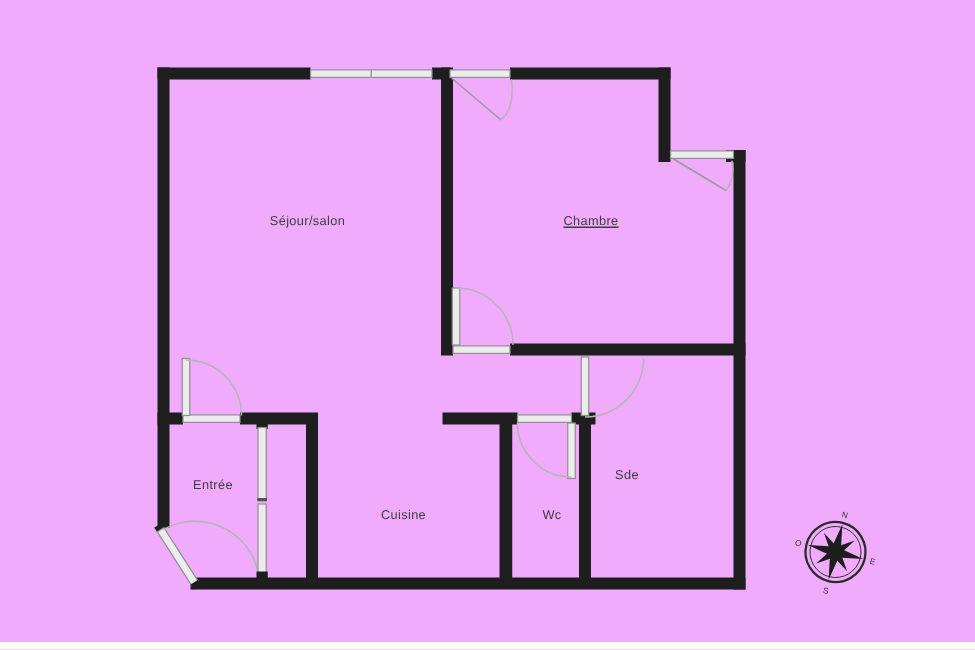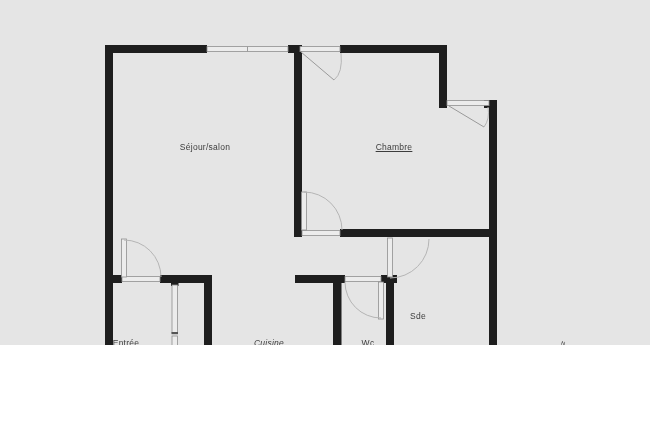--- a/index.html
+++ b/index.html
@@ -1,19 +1,19 @@
 <!DOCTYPE html>
 <html style="--wall: #1e1e1e; --opening-fill: #ececec; --opening-stroke: #8f8f8f; --swing-arc: #b5b5b5; --label-text: #3d3d3d;"><head>
 <meta charset="utf-8">
 <style>
   html,body{margin:0;padding:0;background:#ffffff;}
   .canvas{
     position:relative;
-    width:650px;height:345px;
-    background:#e5e5e5;
+    width:650px;height:428px;
+    background:#f0abfc;
     font-family:"Liberation Sans", sans-serif;
     overflow:hidden;
   }
   .plan-svg{position:absolute;left:0;top:0;width:650px;height:433px;}
   .wall{fill:var(--wall,#1e1e1e);}
   .opening{fill:var(--opening-fill,#ececec);stroke:var(--opening-stroke,#8f8f8f);stroke-width:0.8;}
   .leaf{fill:var(--opening-fill,#ececec);stroke:var(--opening-stroke,#8f8f8f);stroke-width:0.8;}
   .arc{fill:none;stroke:var(--swing-arc,#b5b5b5);stroke-width:1;}
   .leafline{fill:none;stroke:#9a9a9a;stroke-width:1;}
   .cap{fill:var(--wall,#1e1e1e);}
@@ -126,17 +126,17 @@
       <polygon class="compass-star" transform="rotate(45)" points="0,-15 2.6,-2.6 15,0 2.6,2.6 0,15 -2.6,2.6 -15,0 -2.6,-2.6"></polygon>
       <text class="compass-letter" x="0" y="-23.5">N</text>
       <text class="compass-letter" x="25.5" y="2">E</text>
       <text class="compass-letter" x="0" y="28.5">S</text>
       <text class="compass-letter" x="-25.5" y="2">O</text>
     </g>
   </svg>
 
   <div class="room-label" style="left:205px;top:147px;">Séjour/salon</div>
   <div class="room-label" style="left:394px;top:147px;text-decoration:underline;">Chambre</div>
-  <div class="room-label" style="left:126px;top:323px;margin-top:20px;">Entrée</div>
-  <div class="room-label" style="left:269px;top:343px;font-style:italic;">Cuisine</div>
+  <div class="room-label" style="left:142px;top:323px;">Entrée</div>
+  <div class="room-label" style="left:269px;top:343px;">Cuisine</div>
   <div class="room-label" style="left:368px;top:343px;">Wc</div>
   <div class="room-label" style="left:418px;top:316px;">Sde</div>
 </div>
 
 </body></html>

